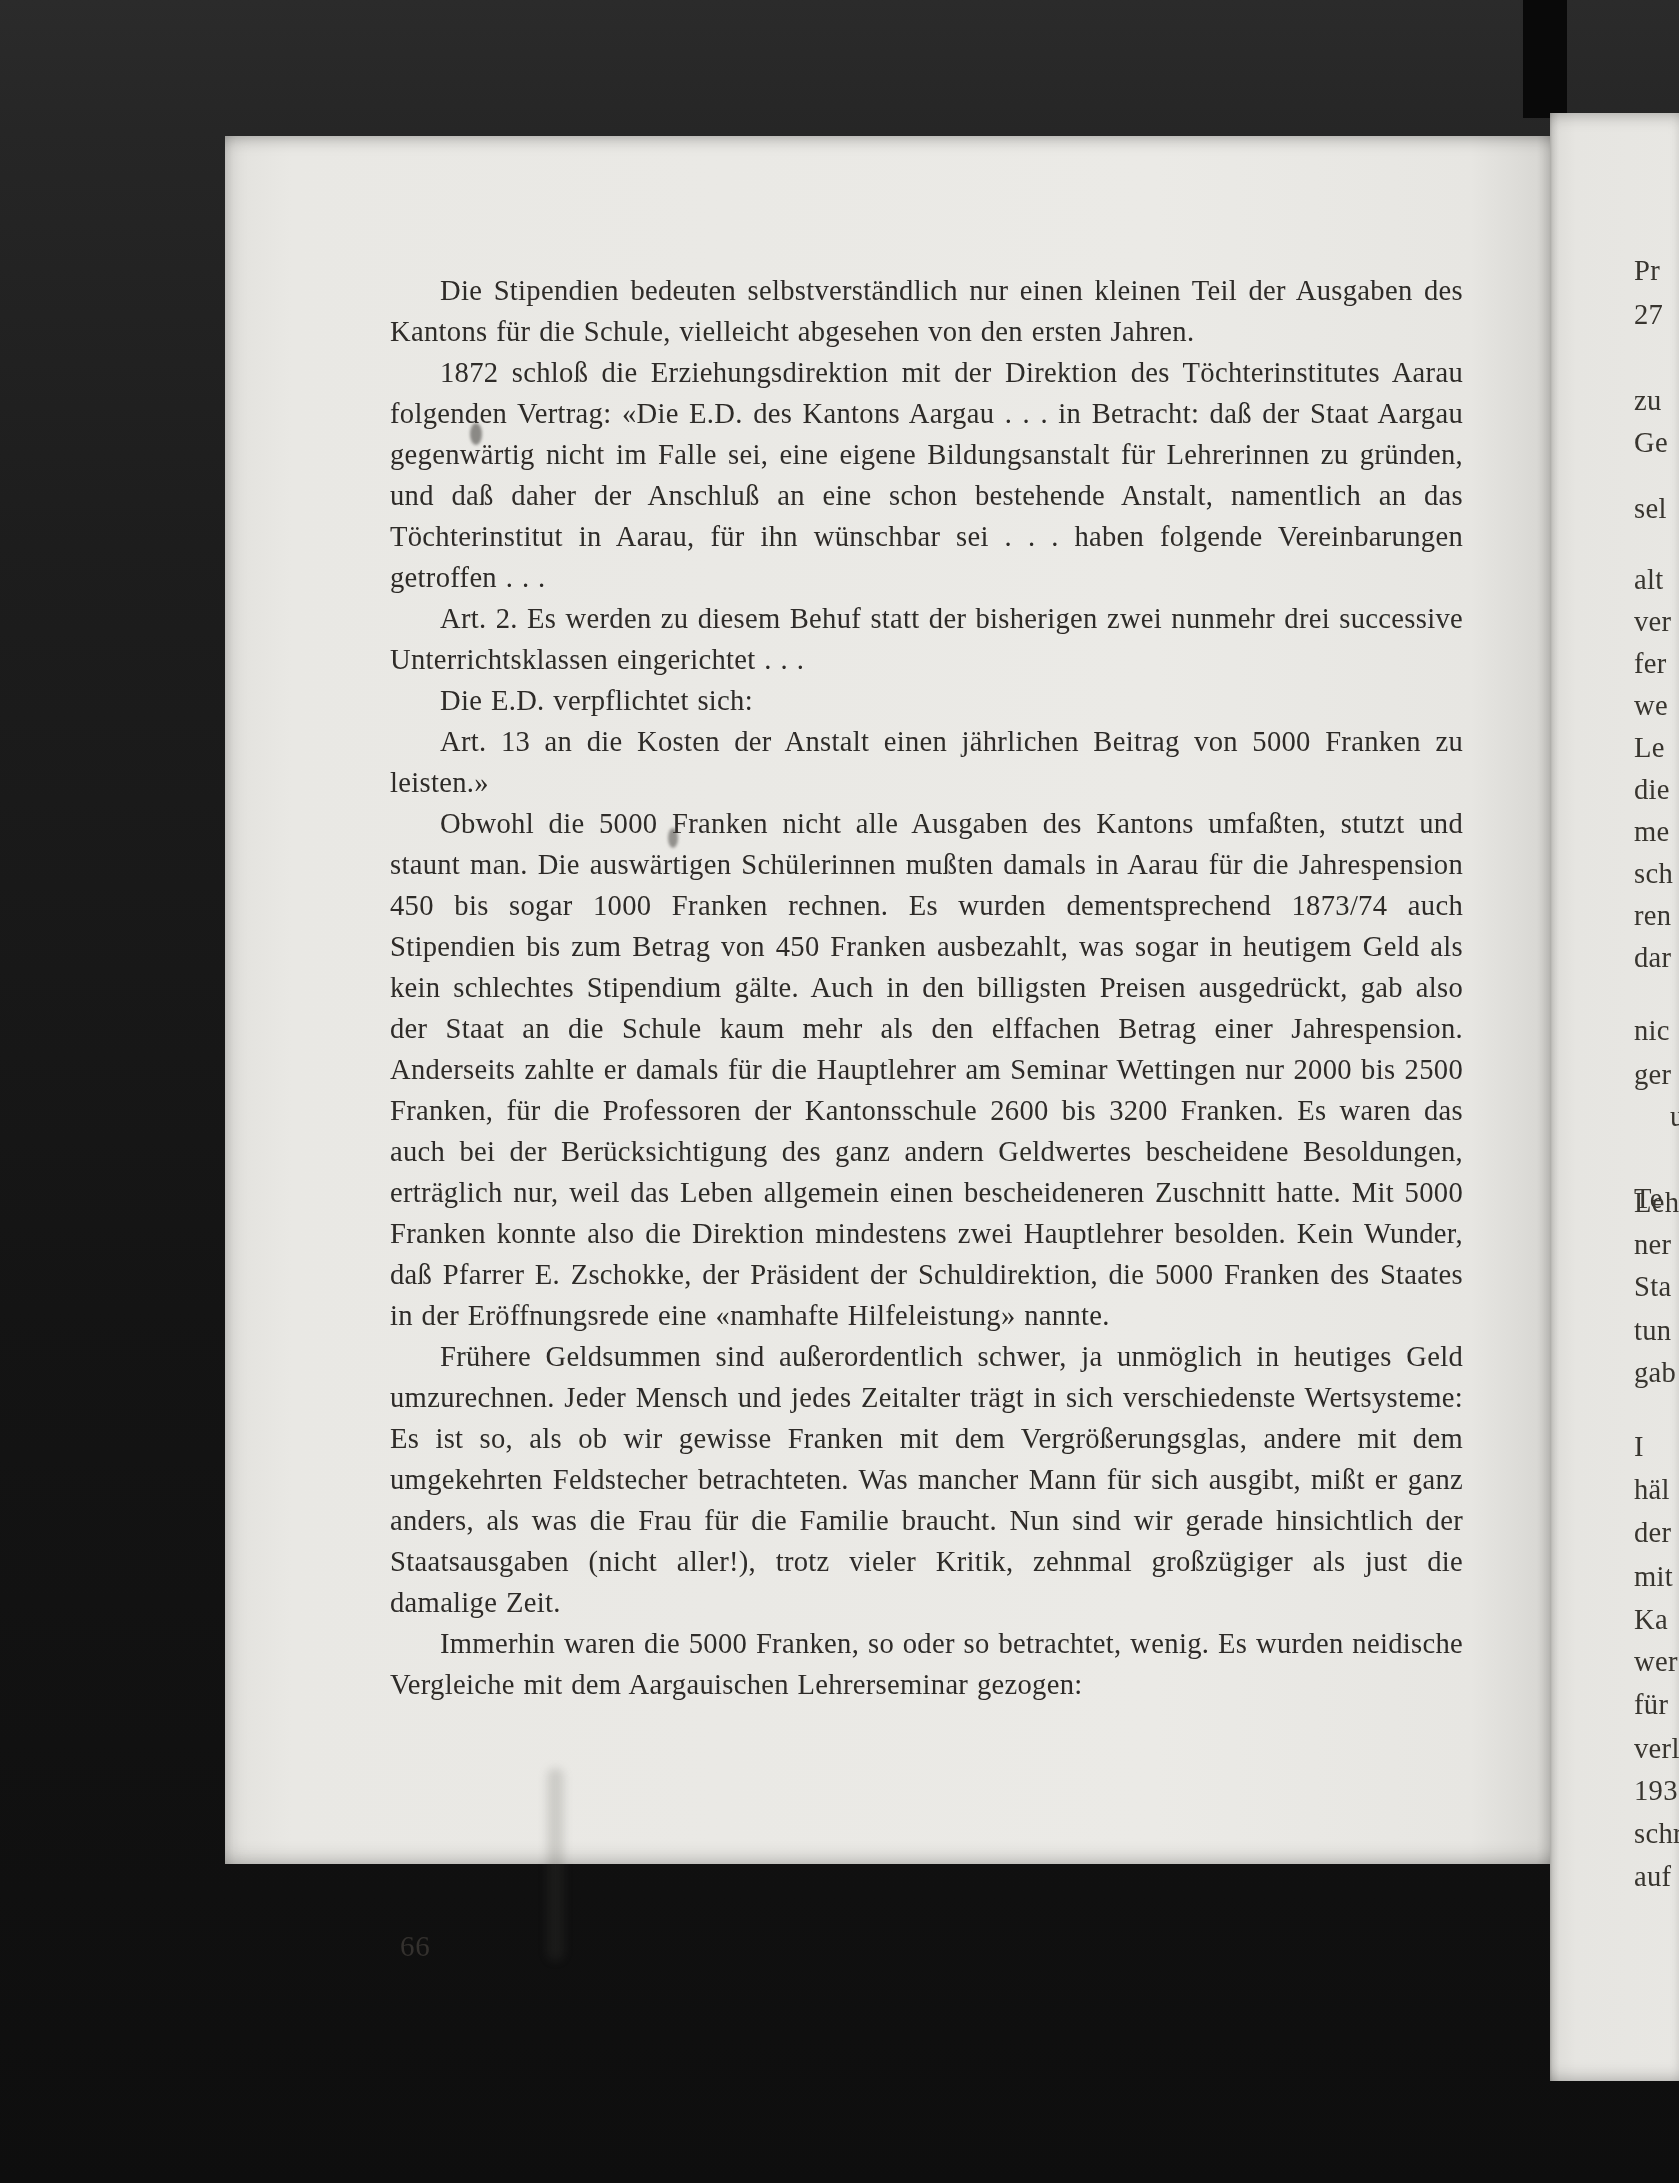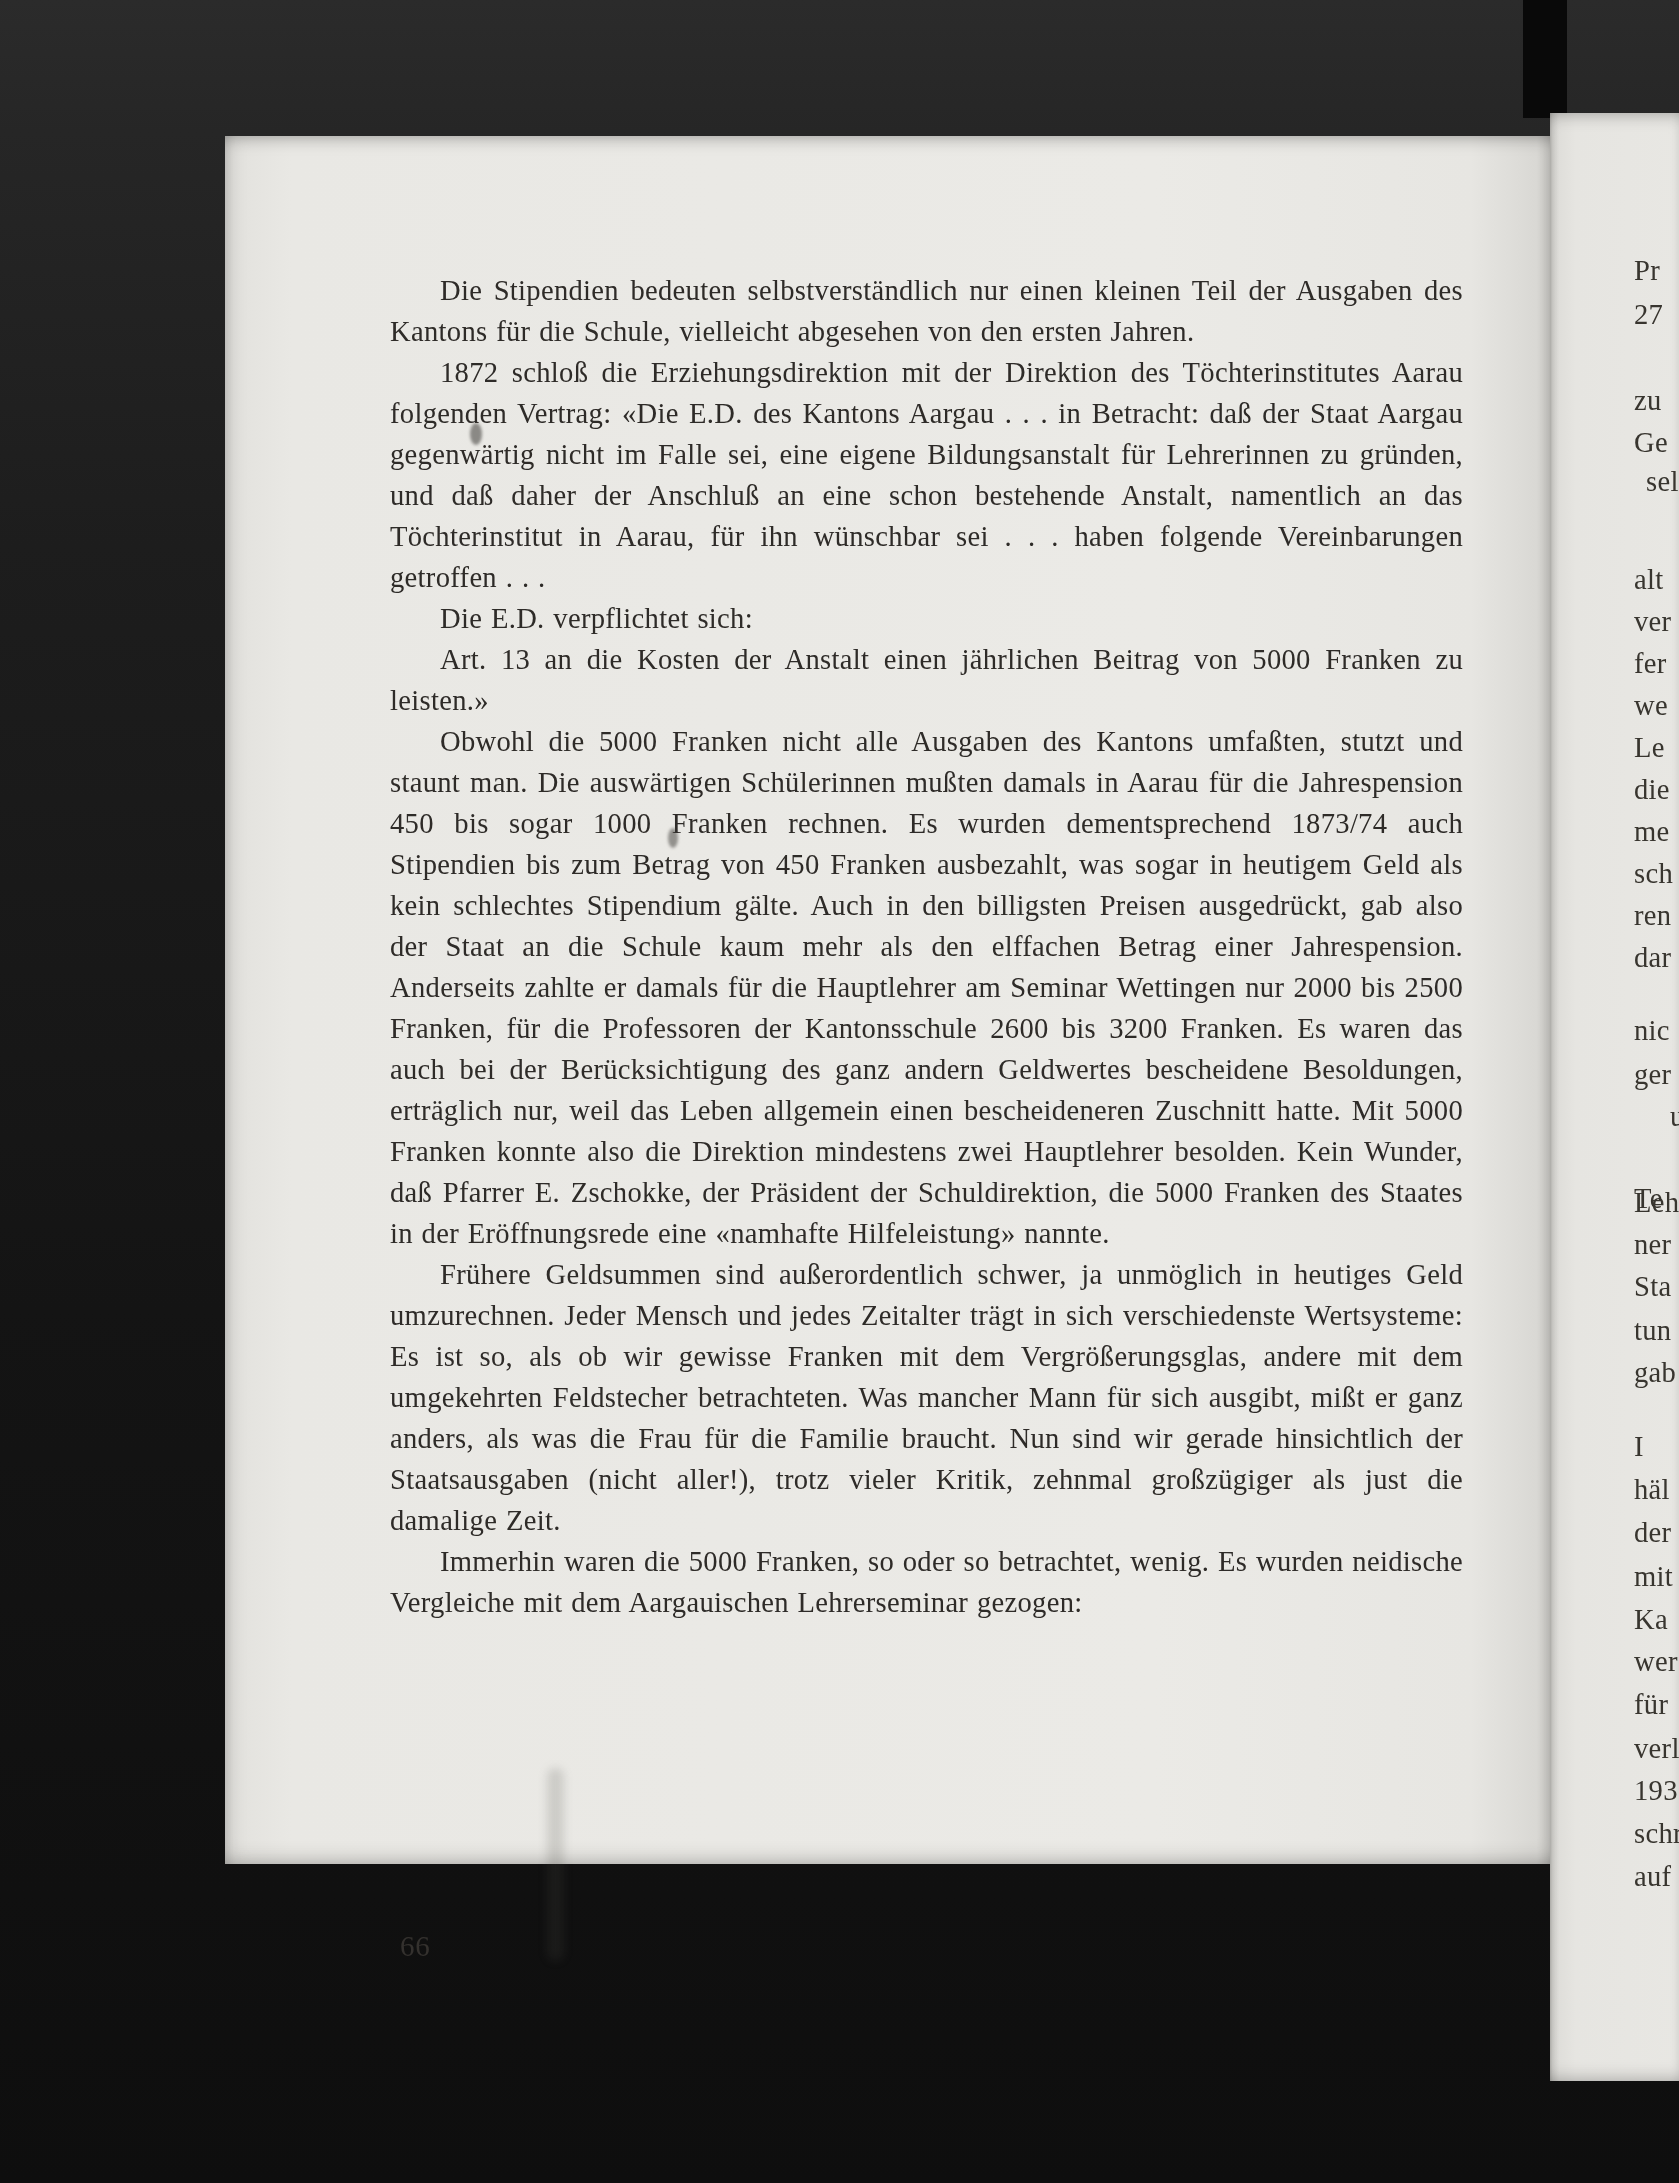--- a/index.html
+++ b/index.html
@@ -110,40 +110,41 @@
 <body>
 
 <div class="stage">
 
   <div class="gutter-notch"></div>
 
   <div class="page-left">
     <div class="text-block" id="para-list">
         <p class="para">Die Stipendien bedeuten selbstverständlich nur einen kleinen Teil der Ausgaben des Kantons für die Schule, vielleicht abgesehen von den ersten Jahren.</p>
         <p class="para">1872 schloß die Erziehungsdirektion mit der Direktion des Töchterinstitutes Aarau folgenden Vertrag: «Die E.D. des Kantons Aargau . . . in Betracht: daß der Staat Aargau gegenwärtig nicht im Falle sei, eine eigene Bildungsanstalt für Lehrerinnen zu gründen, und daß daher der Anschluß an eine schon bestehende Anstalt, namentlich an das Töchterinstitut in Aarau, für ihn wünschbar sei . . . haben folgende Vereinbarungen getroffen . . .</p>
+        <p class="para">Art. 2. Es werden zu diesem Behuf statt der bisherigen zwei nunmehr drei successive Unterrichtsklassen eingerichtet . . .</p>
         <p class="para">Die E.D. verpflichtet sich:</p>
         <p class="para">Art. 13 an die Kosten der Anstalt einen jährlichen Beitrag von 5000 Franken zu leisten.»</p>
         <p class="para">Obwohl die 5000 Franken nicht alle Ausgaben des Kantons umfaßten, stutzt und staunt man. Die auswärtigen Schülerinnen mußten damals in Aarau für die Jahrespension 450 bis sogar 1000 Franken rechnen. Es wurden dementsprechend 1873/74 auch Stipendien bis zum Betrag von 450 Franken ausbezahlt, was sogar in heutigem Geld als kein schlechtes Stipendium gälte. Auch in den billigsten Preisen ausgedrückt, gab also der Staat an die Schule kaum mehr als den elffachen Betrag einer Jahrespension. Anderseits zahlte er damals für die Hauptlehrer am Seminar Wettingen nur 2000 bis 2500 Franken, für die Professoren der Kantonsschule 2600 bis 3200 Franken. Es waren das auch bei der Berücksichtigung des ganz andern Geldwertes bescheidene Besoldungen, erträglich nur, weil das Leben allgemein einen bescheideneren Zuschnitt hatte. Mit 5000 Franken konnte also die Direktion mindestens zwei Hauptlehrer besolden. Kein Wunder, daß Pfarrer E. Zschokke, der Präsident der Schuldirektion, die 5000 Franken des Staates in der Eröffnungsrede eine «namhafte Hilfeleistung» nannte.</p>
         <p class="para">Frühere Geldsummen sind außerordentlich schwer, ja unmöglich in heutiges Geld umzurechnen. Jeder Mensch und jedes Zeitalter trägt in sich verschiedenste Wertsysteme: Es ist so, als ob wir gewisse Franken mit dem Vergrößerungsglas, andere mit dem umgekehrten Feldstecher betrachteten. Was mancher Mann für sich ausgibt, mißt er ganz anders, als was die Frau für die Familie braucht. Nun sind wir gerade hinsichtlich der Staatsausgaben (nicht aller!), trotz vieler Kritik, zehnmal großzügiger als just die damalige Zeit.</p>
         <p class="para">Immerhin waren die 5000 Franken, so oder so betrachtet, wenig. Es wurden neidische Vergleiche mit dem Aargauischen Lehrerseminar gezogen:</p>
       </div>
     <div class="page-number">66</div>
     <div class="artifact a1"></div>
     <div class="artifact a2"></div>
     <div class="artifact a3"></div>
   </div>
 
   <div class="page-right"></div>
 
   <div class="frag-layer" id="frag-list">
       <span class="frag" style="top: 252px;">Pr</span>
       <span class="frag" style="top: 296px;">27</span>
       <span class="frag" style="top: 382px;">zu</span>
       <span class="frag" style="top: 424px;">Ge</span>
-      <span class="frag" style="top: 463px; margin-left: 12px;">sel</span>
+      <span class="frag" style="top: 490px;">sel</span>
       <span class="frag" style="top: 561px;">alt</span>
       <span class="frag" style="top: 603px;">ver</span>
       <span class="frag" style="top: 645px;">fer</span>
       <span class="frag" style="top: 687px;">we</span>
       <span class="frag" style="top: 729px;">Le</span>
       <span class="frag" style="top: 771px;">die</span>
       <span class="frag" style="top: 813px;">me</span>
       <span class="frag" style="top: 855px;">sch</span>
       <span class="frag" style="top: 897px;">ren</span>
       <span class="frag" style="top: 939px;">dar</span>

